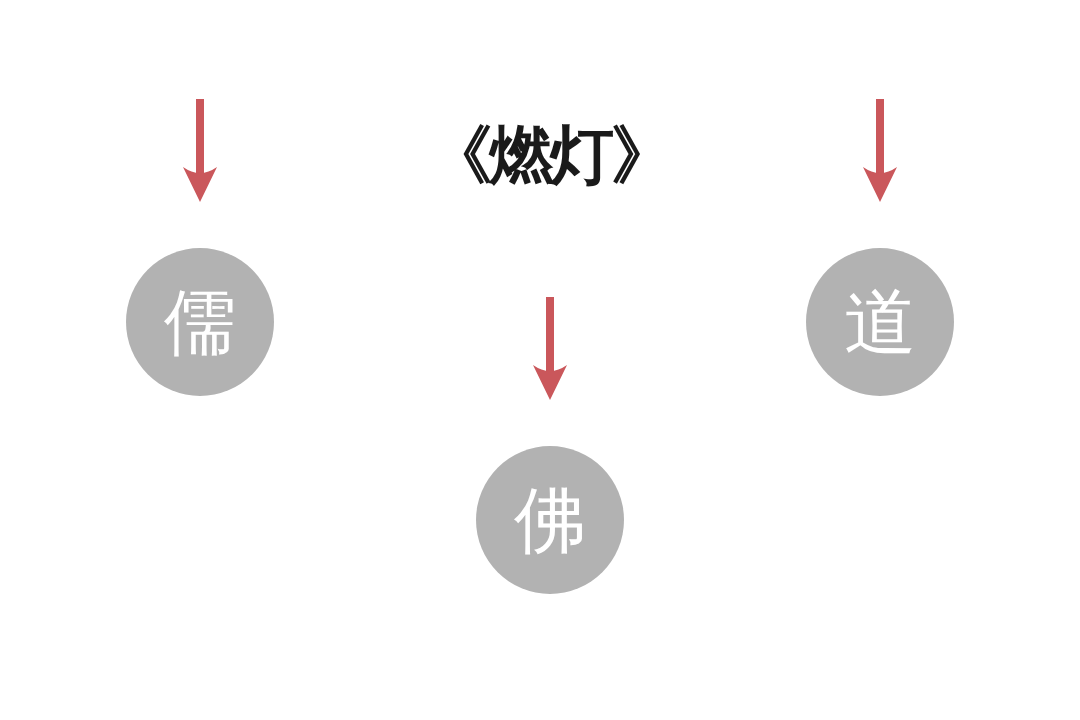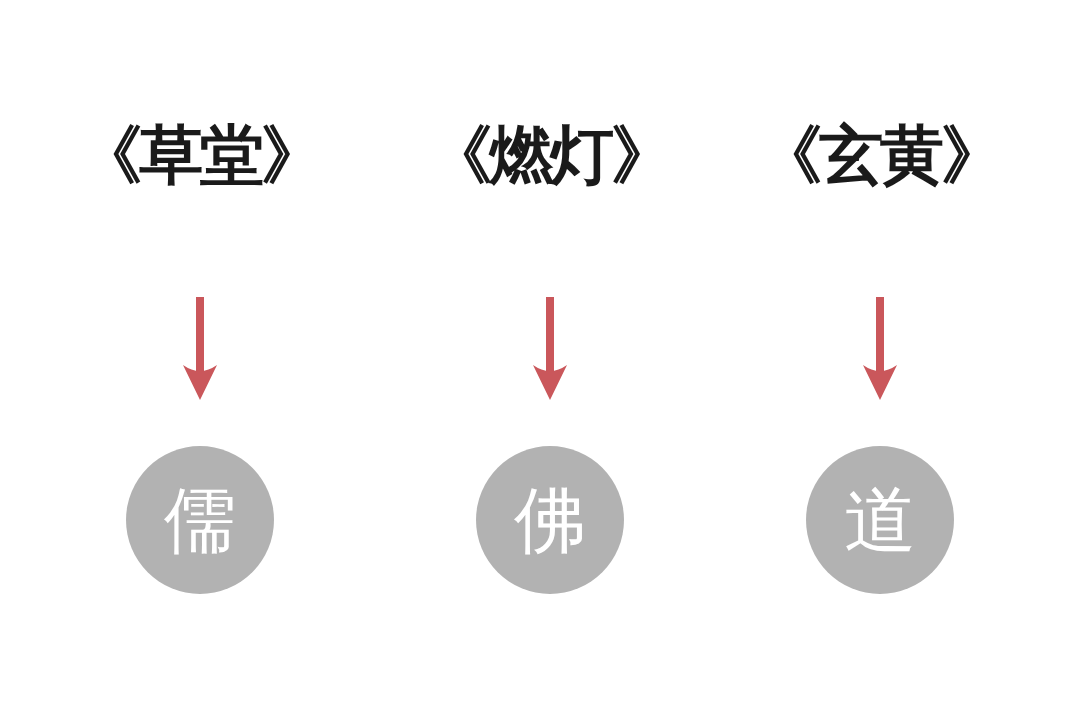--- a/index.html
+++ b/index.html
@@ -59,21 +59,20 @@
     line-height: 1;
     font-weight: 400;
   }
 </style>
 </head>
 <body>
 
 <div class="canvas" style="background-color: rgb(255, 255, 255);">
 
   <div class="col col-1">
-    <div class="book-title" style="color: rgb(26, 26, 26);">《草堂》</div>
     <svg class="arrow-svg" width="36" height="104" viewBox="0 0 36 104" xmlns="http://www.w3.org/2000/svg">
       <line x1="18" y1="1" x2="18" y2="78" stroke-width="8" stroke="#ca575b"></line>
       <path d="M18 104 L1 69 Q18 81 35 69 Z" fill="#ca575b"></path>
     </svg>
     <div class="tradition-circle" style="background-color: rgb(178, 178, 178);">
       <span class="tradition-glyph" style="color: rgb(255, 255, 255);">儒</span>
     </div>
   </div>
 
   <div class="col col-2">
@@ -81,21 +80,20 @@
     <svg class="arrow-svg" width="36" height="104" viewBox="0 0 36 104" xmlns="http://www.w3.org/2000/svg">
       <line x1="18" y1="1" x2="18" y2="78" stroke-width="8" stroke="#ca575b"></line>
       <path d="M18 104 L1 69 Q18 81 35 69 Z" fill="#ca575b"></path>
     </svg>
     <div class="tradition-circle" style="background-color: rgb(178, 178, 178);">
       <span class="tradition-glyph" style="color: rgb(255, 255, 255);">佛</span>
     </div>
   </div>
 
   <div class="col col-3">
-    <div class="book-title" style="color: rgb(26, 26, 26);">《玄黄》</div>
     <svg class="arrow-svg" width="36" height="104" viewBox="0 0 36 104" xmlns="http://www.w3.org/2000/svg">
       <line x1="18" y1="1" x2="18" y2="78" stroke-width="8" stroke="#ca575b"></line>
       <path d="M18 104 L1 69 Q18 81 35 69 Z" fill="#ca575b"></path>
     </svg>
     <div class="tradition-circle" style="background-color: rgb(178, 178, 178);">
       <span class="tradition-glyph" style="color: rgb(255, 255, 255);">道</span>
     </div>
   </div>
 
 </div>

